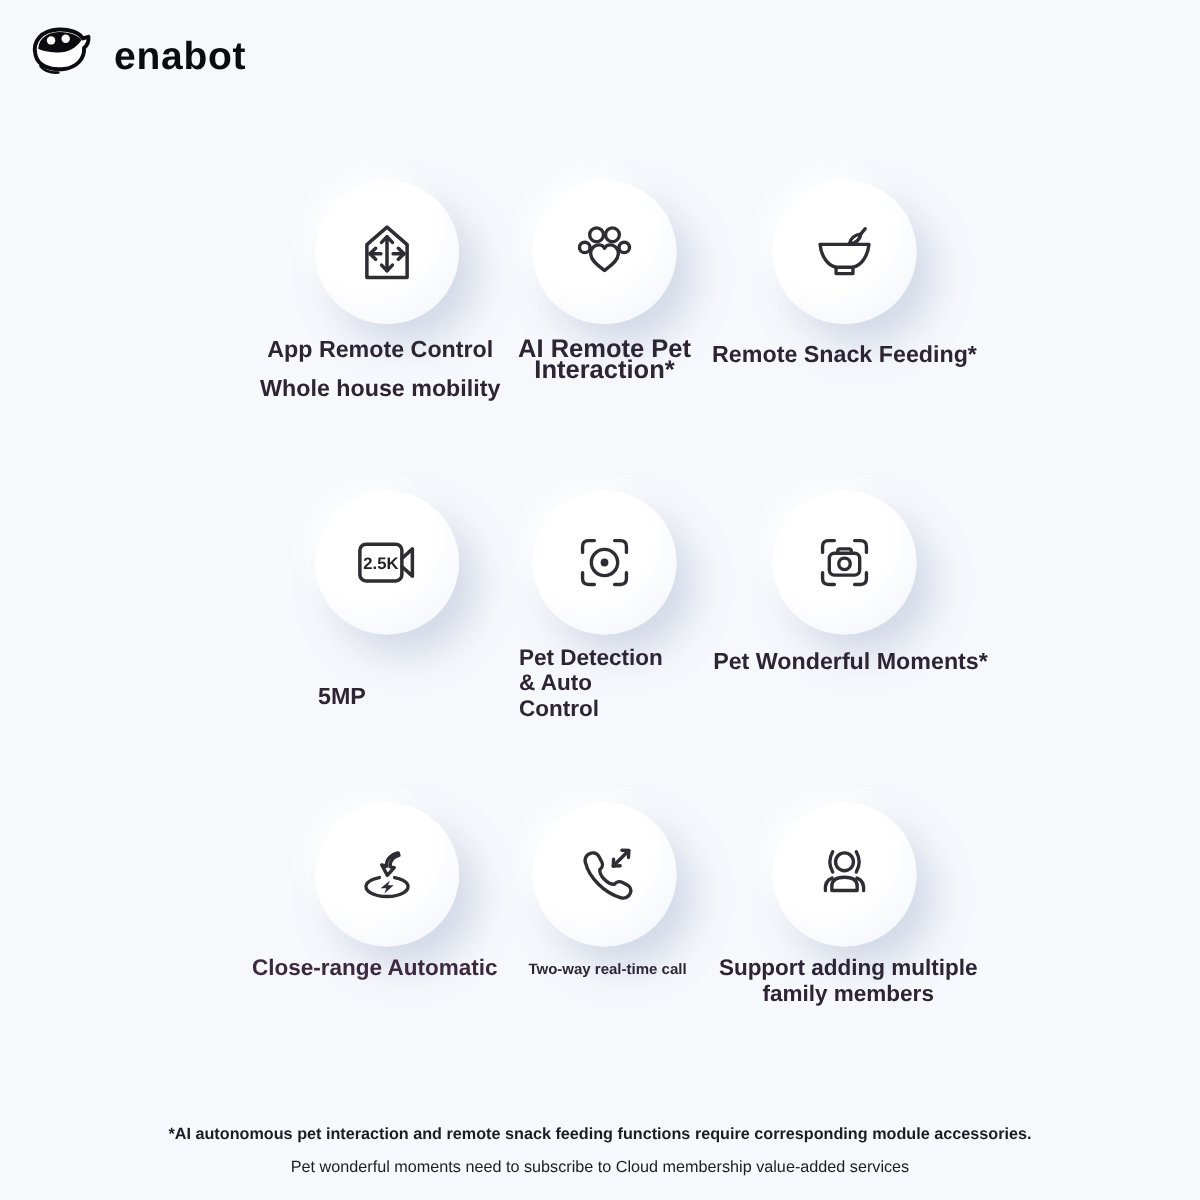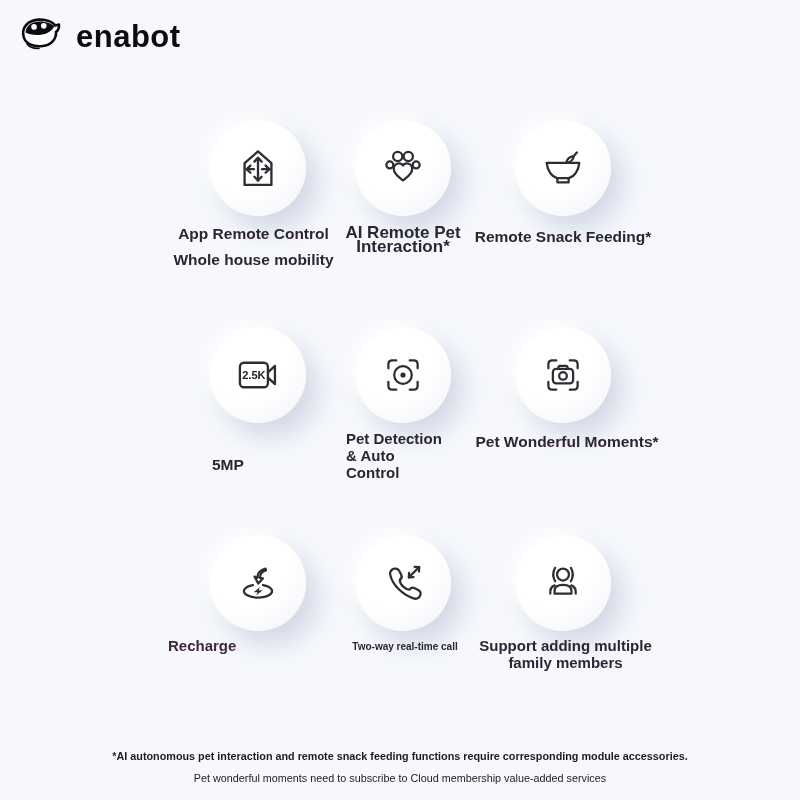--- a/index.html
+++ b/index.html
@@ -6,21 +6,21 @@
   body{
     width:800px;height:800px;position:relative;overflow:hidden;
     background:#f6f8fc;
     font-family:"Liberation Sans","DejaVu Sans",sans-serif;
     color:#26222e;
   }
 
   
   .brand{position:absolute;left:14px;top:11px;display:flex;align-items:center;gap:10px;}
   .brand .mark{width:52px;height:52px;}
-  .brand .word{font-size:31px;font-weight:800;color:#0c0c10;letter-spacing:.5px;line-height:52px;}
+  .brand .word{font-size:26px;font-weight:800;color:#0c0c10;letter-spacing:.5px;line-height:52px;}
 
   
   .circle{
     position:absolute;width:96px;height:96px;border-radius:50%;
     background:radial-gradient(circle at 36% 30%, #ffffff 48%, #f1f3f9 100%);
     box-shadow:12px 14px 24px rgba(168,180,203,.45), -6px -6px 14px rgba(255,255,255,.95);
     display:flex;align-items:center;justify-content:center;
   }
   .circle svg{display:block;}
   .ic{stroke:#2e2d33;stroke-width:2;fill:none;stroke-linecap:round;stroke-linejoin:round;}
@@ -163,21 +163,21 @@
 <div class="circle" id="f6-circle">
   <svg width="54" height="54" viewBox="0 0 48 48">
     <g class="ic">
       <path d="M28.5 25.8 A12.5 5.8 0 1 1 19.5 25.8"></path>
       <path d="M25.8 27.6 L20.2 32.2 H23.6 L22.4 35.2 L28 30.4 H24.6 Z" fill="#2e2d33" stroke="none"></path>
       <path d="M30.6 11.2 C26 12.2 23.3 15.4 23.7 19.2 L20.9 18.3 L24.2 24.5 L28.3 19.9 L25.8 19.5 C25.6 16.2 27.6 13.6 31.1 12.7 Z"></path>
     </g>
   </svg>
 </div>
 <div class="label lbl-md" id="f6-label">
-  <div>Recharge</div>
+  <div>Close-range Automatic</div>
 </div>
 
 <div class="circle" id="f7-circle">
   <svg width="54" height="54" viewBox="0 0 48 48">
     <g class="ic">
       <path d="M12.8 17.3 C11.8 14.5 13.4 11.9 16.2 11.3 C18.1 10.9 19.9 11.8 20.8 13.5 L22.4 16.6 C23.2 18.2 22.7 20.1 21.2 21.1 C21.1 22.8 22.1 25.1 24 27 C25.9 28.9 28.2 29.9 29.9 29.8 C30.9 28.3 32.8 27.8 34.4 28.6 L37.5 30.2 C39.2 31.1 40 33 39.4 34.8 C38.6 37.3 36 38.6 33.4 37.7 C28.5 36.1 23.9 33.2 20.3 29.6 C16.7 26 13.9 21.9 12.8 17.3 Z"></path>
       <path d="M29.2 19 L38.4 9.8"></path>
       <path d="M34.3 9.6 L38.4 9.8 L38.2 13.9"></path>
       <path d="M29.4 14.9 L29.2 19 L33.3 18.8"></path>
     </g>

